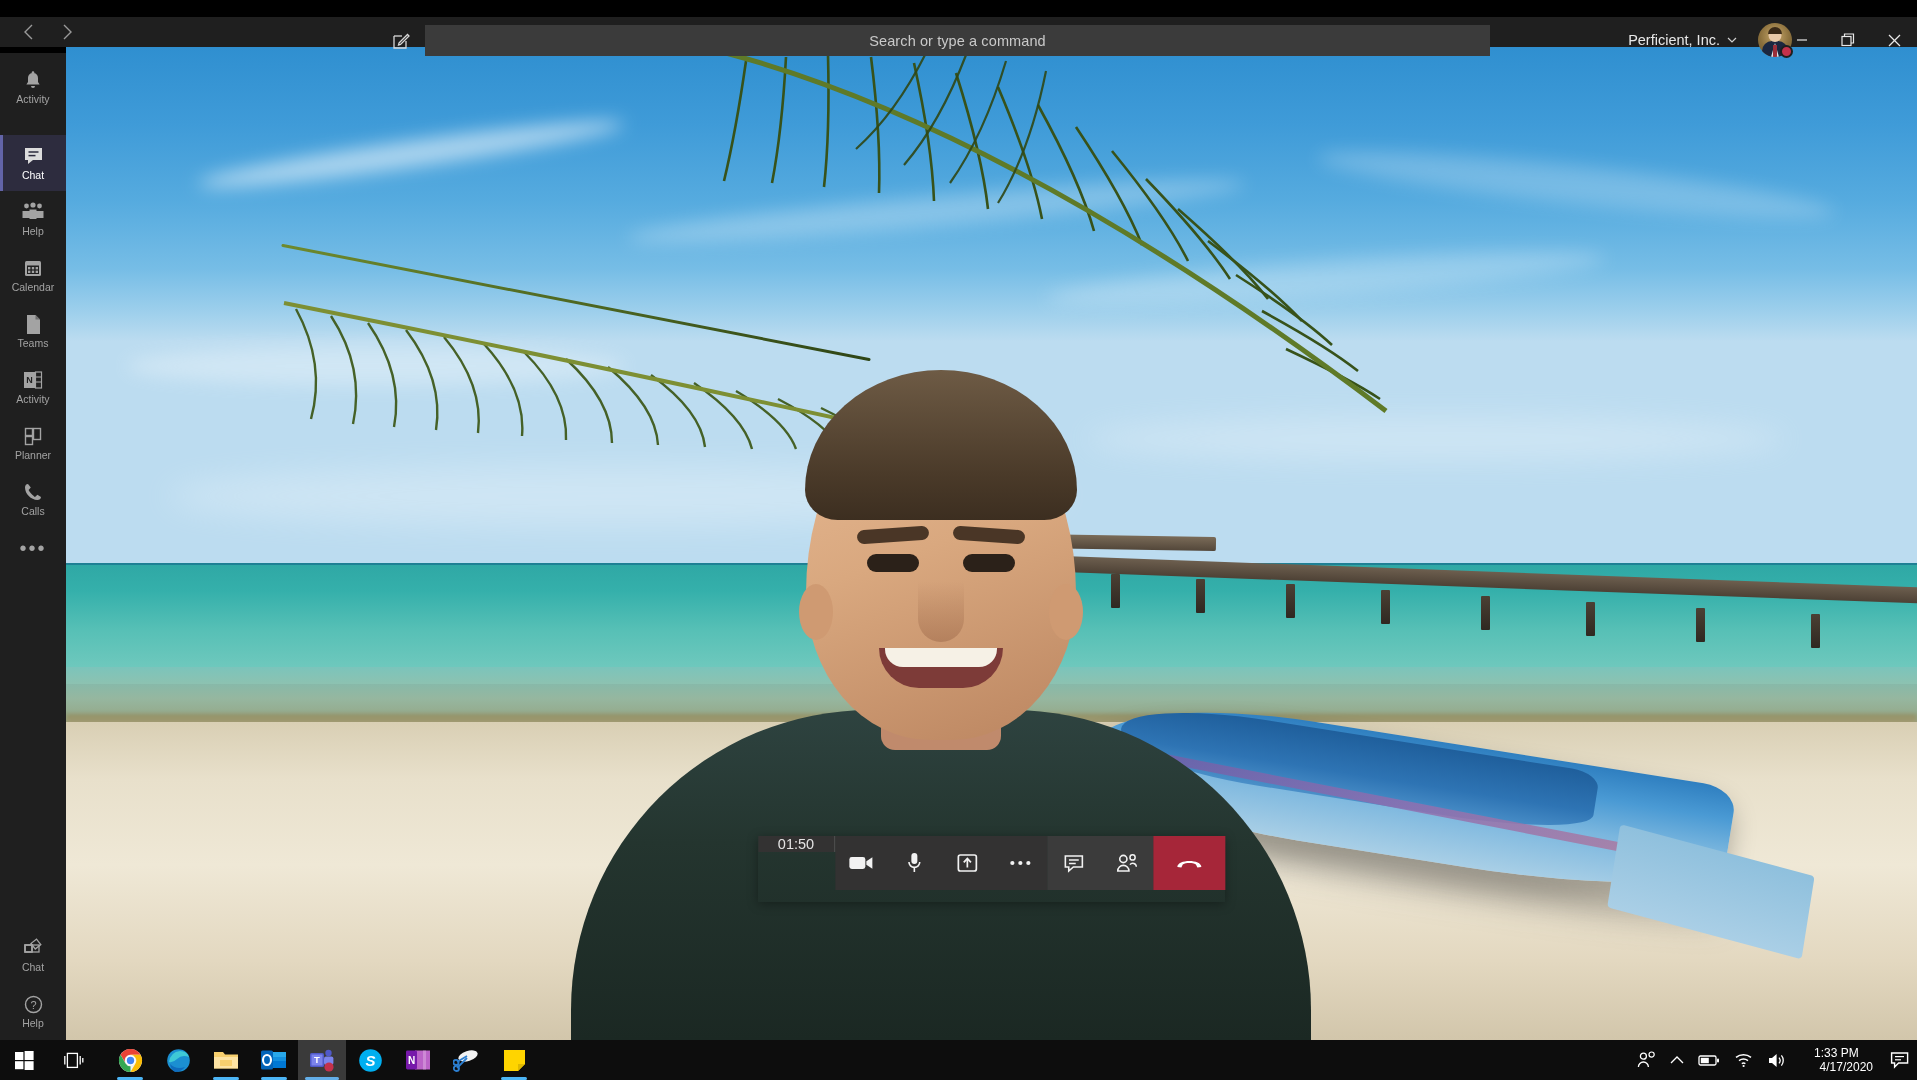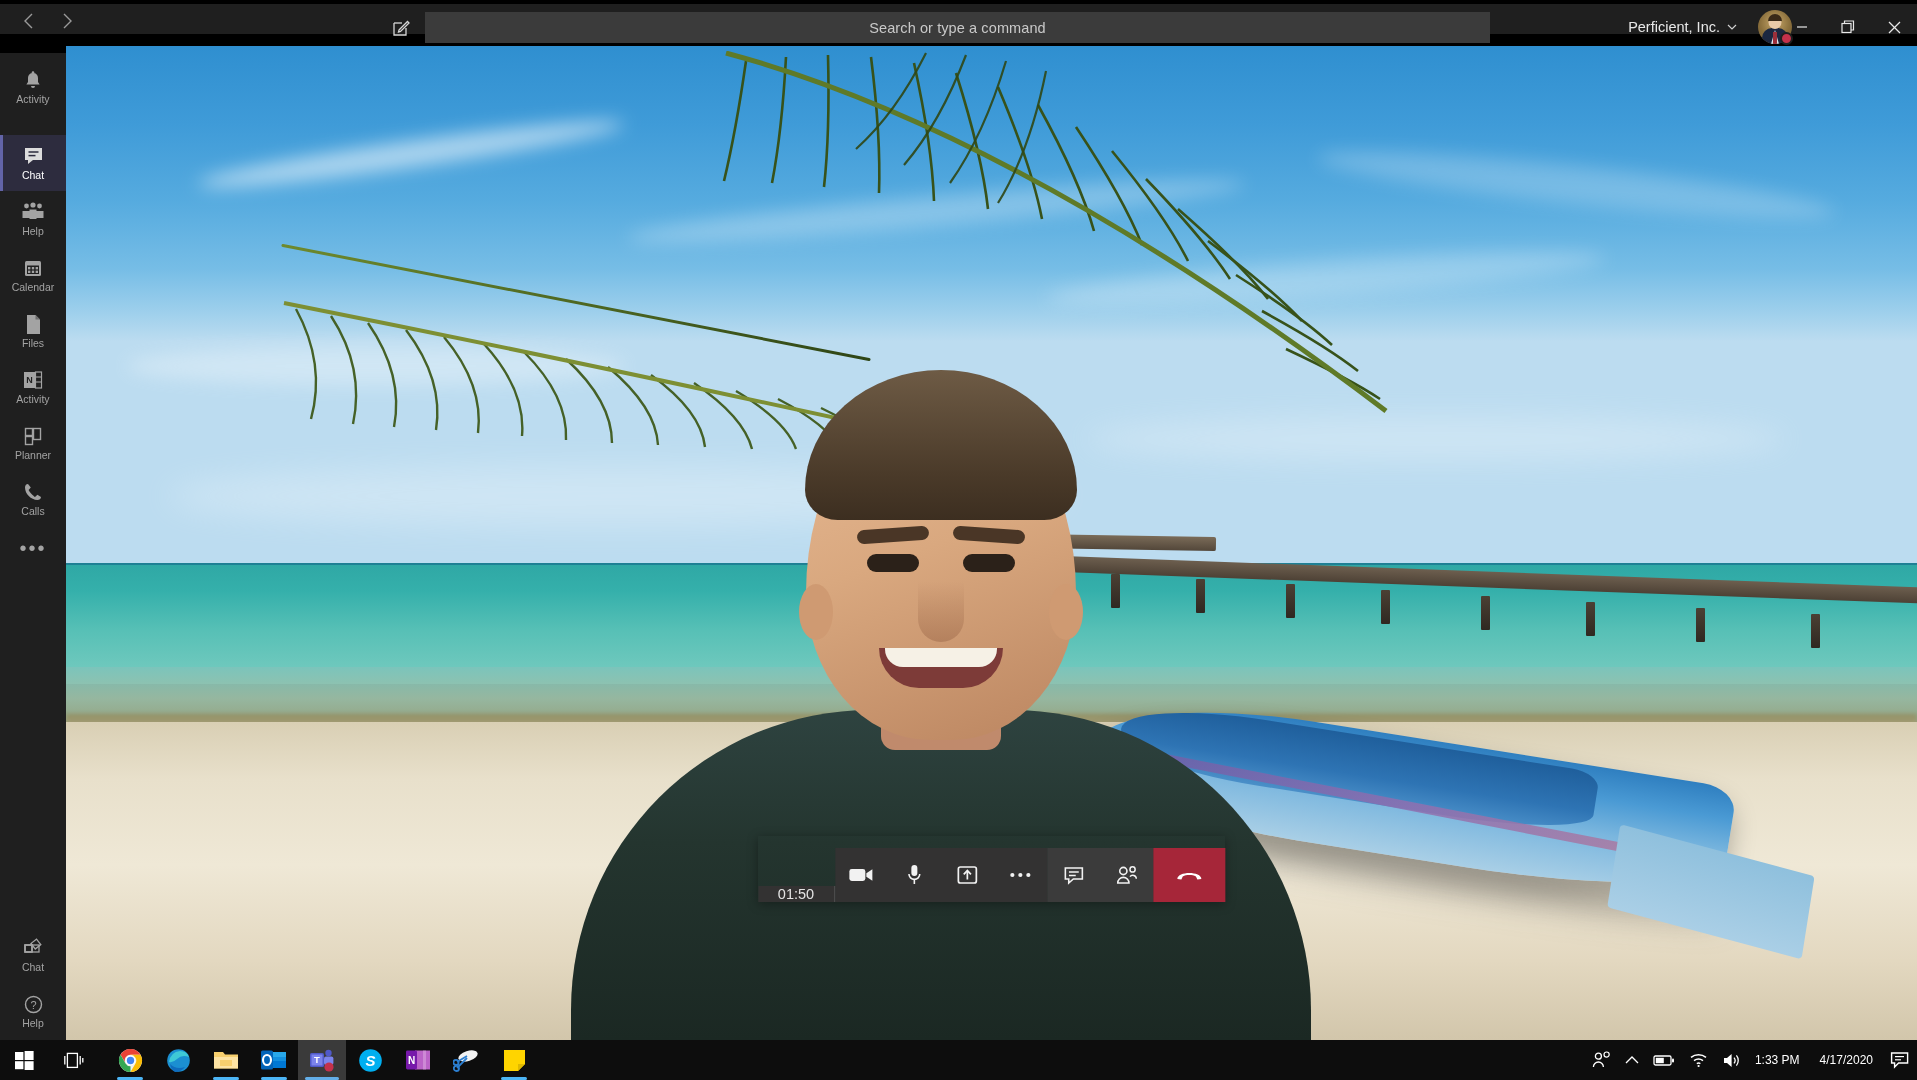--- a/index.html
+++ b/index.html
@@ -6,22 +6,22 @@
   html,body {
     width:1917px; height:1080px; overflow:hidden;
     background:#000;
     font-family:"Liberation Sans", sans-serif;
     -webkit-font-smoothing:antialiased;
   }
   #app { position:relative; width:1917px; height:1080px; }
 
   
   .titlebar{
-    position:absolute; top:4px; left:0; width:1917px; height:30px;
-    background:#1f1f1f; display:flex; align-items:flex-start; z-index:40;
+    position:absolute; top:17px; left:0; width:1917px; height:30px;
+    background:#1f1f1f; display:flex; align-items:center; z-index:40;
   }
   .nav-arrows{ display:flex; align-items:center; margin-left:10px; }
   .nav-arrow{
     width:38px; height:34px; display:flex; align-items:center; justify-content:center;
     color:#8a8a8a; font-size:17px; cursor:pointer;
   }
   .nav-arrow svg{ display:block; }
   .compose-btn{
     position:absolute; left:385px; top:7px; width:32px; height:32px;
     display:flex; align-items:center; justify-content:center; cursor:pointer;
@@ -242,21 +242,21 @@
     background:#7d3b38; border-radius:0 0 62px 62px; overflow:hidden;
   }
   .teeth{
     position:absolute; left:6px; top:0; width:112px; height:19px;
     background:#f6f1e6; border-radius:0 0 18px 18px;
   }
 
   
   .callbar{
     position:absolute; left:50%; transform:translateX(-50%); bottom:138px;
-    height:66px; display:flex; align-items:flex-end; z-index:20;
+    height:66px; display:flex; align-items:flex-start; z-index:20;
     box-shadow:0 2px 10px rgba(0,0,0,.35);
   }
   .cb-timer{
     background:#333232; padding:0 20px; display:flex; align-items:center;
     color:#e4e4e4; font-size:14.5px; border-right:1px solid #5a5a5a;
   }
   .cb-btn{
     width:53px; height:54px; display:flex; align-items:center; justify-content:center;
     cursor:pointer;
   }
@@ -302,21 +302,21 @@
   .tb-app.active::after{
     content:""; position:absolute; bottom:0; left:7px; width:34px; height:3px;
     background:#63aee8; border-radius:2px;
   }
   .tray{ position:absolute; right:0; top:0; height:40px; display:flex; align-items:center; }
   .tray-ic{
     height:40px; padding:0 7px; display:flex; align-items:center; justify-content:center;
     color:#ffffff; cursor:pointer;
   }
   .clock{
-    height:40px; padding:0 10px 0 6px; display:flex; flex-direction:row;
+    height:40px; padding:0 10px 0 6px; display:flex; flex-direction:column;
     align-items:center; justify-content:center; cursor:pointer; color:#fff;
     line-height:14px;
   }
   .clock .t{ font-size:12px; } .clock .d{ font-size:12px;margin-left:20px; }
 </style>
 </head>
 <body>
 
 <div id="app">
 
@@ -441,21 +441,21 @@
         <span class="lb">Calendar</span>
       </div>
 
       <div class="rail-item">
         <span class="ic">
           <svg width="17" height="21" viewBox="0 0 17 21">
             <path d="M2 1 h8.5 L15 5.5 V20 H2z" fill="#a3a3a3"></path>
             <path d="M10.5 1 v4.5 H15z" fill="#6e6e6e"></path>
           </svg>
         </span>
-        <span class="lb">Files</span>
+        <span class="lb">Teams</span>
       </div>
 
       <div class="rail-item">
         <span class="ic">
           <svg width="22" height="20" viewBox="0 0 22 20">
             <rect x="2" y="2" width="11" height="16" fill="#a3a3a3"></rect>
             <text x="7.5" y="13" font-size="9" font-family="Liberation Sans, sans-serif" fill="#1f1f1f" text-anchor="middle" font-weight="bold">N</text>
             <rect x="13.5" y="2" width="6" height="16" fill="none" stroke="#a3a3a3" stroke-width="1.2"></rect>
             <line x1="13.5" y1="7" x2="19.5" y2="7" stroke="#a3a3a3" stroke-width="1.1"></line>
             <line x1="13.5" y1="12" x2="19.5" y2="12" stroke="#a3a3a3" stroke-width="1.1"></line>

